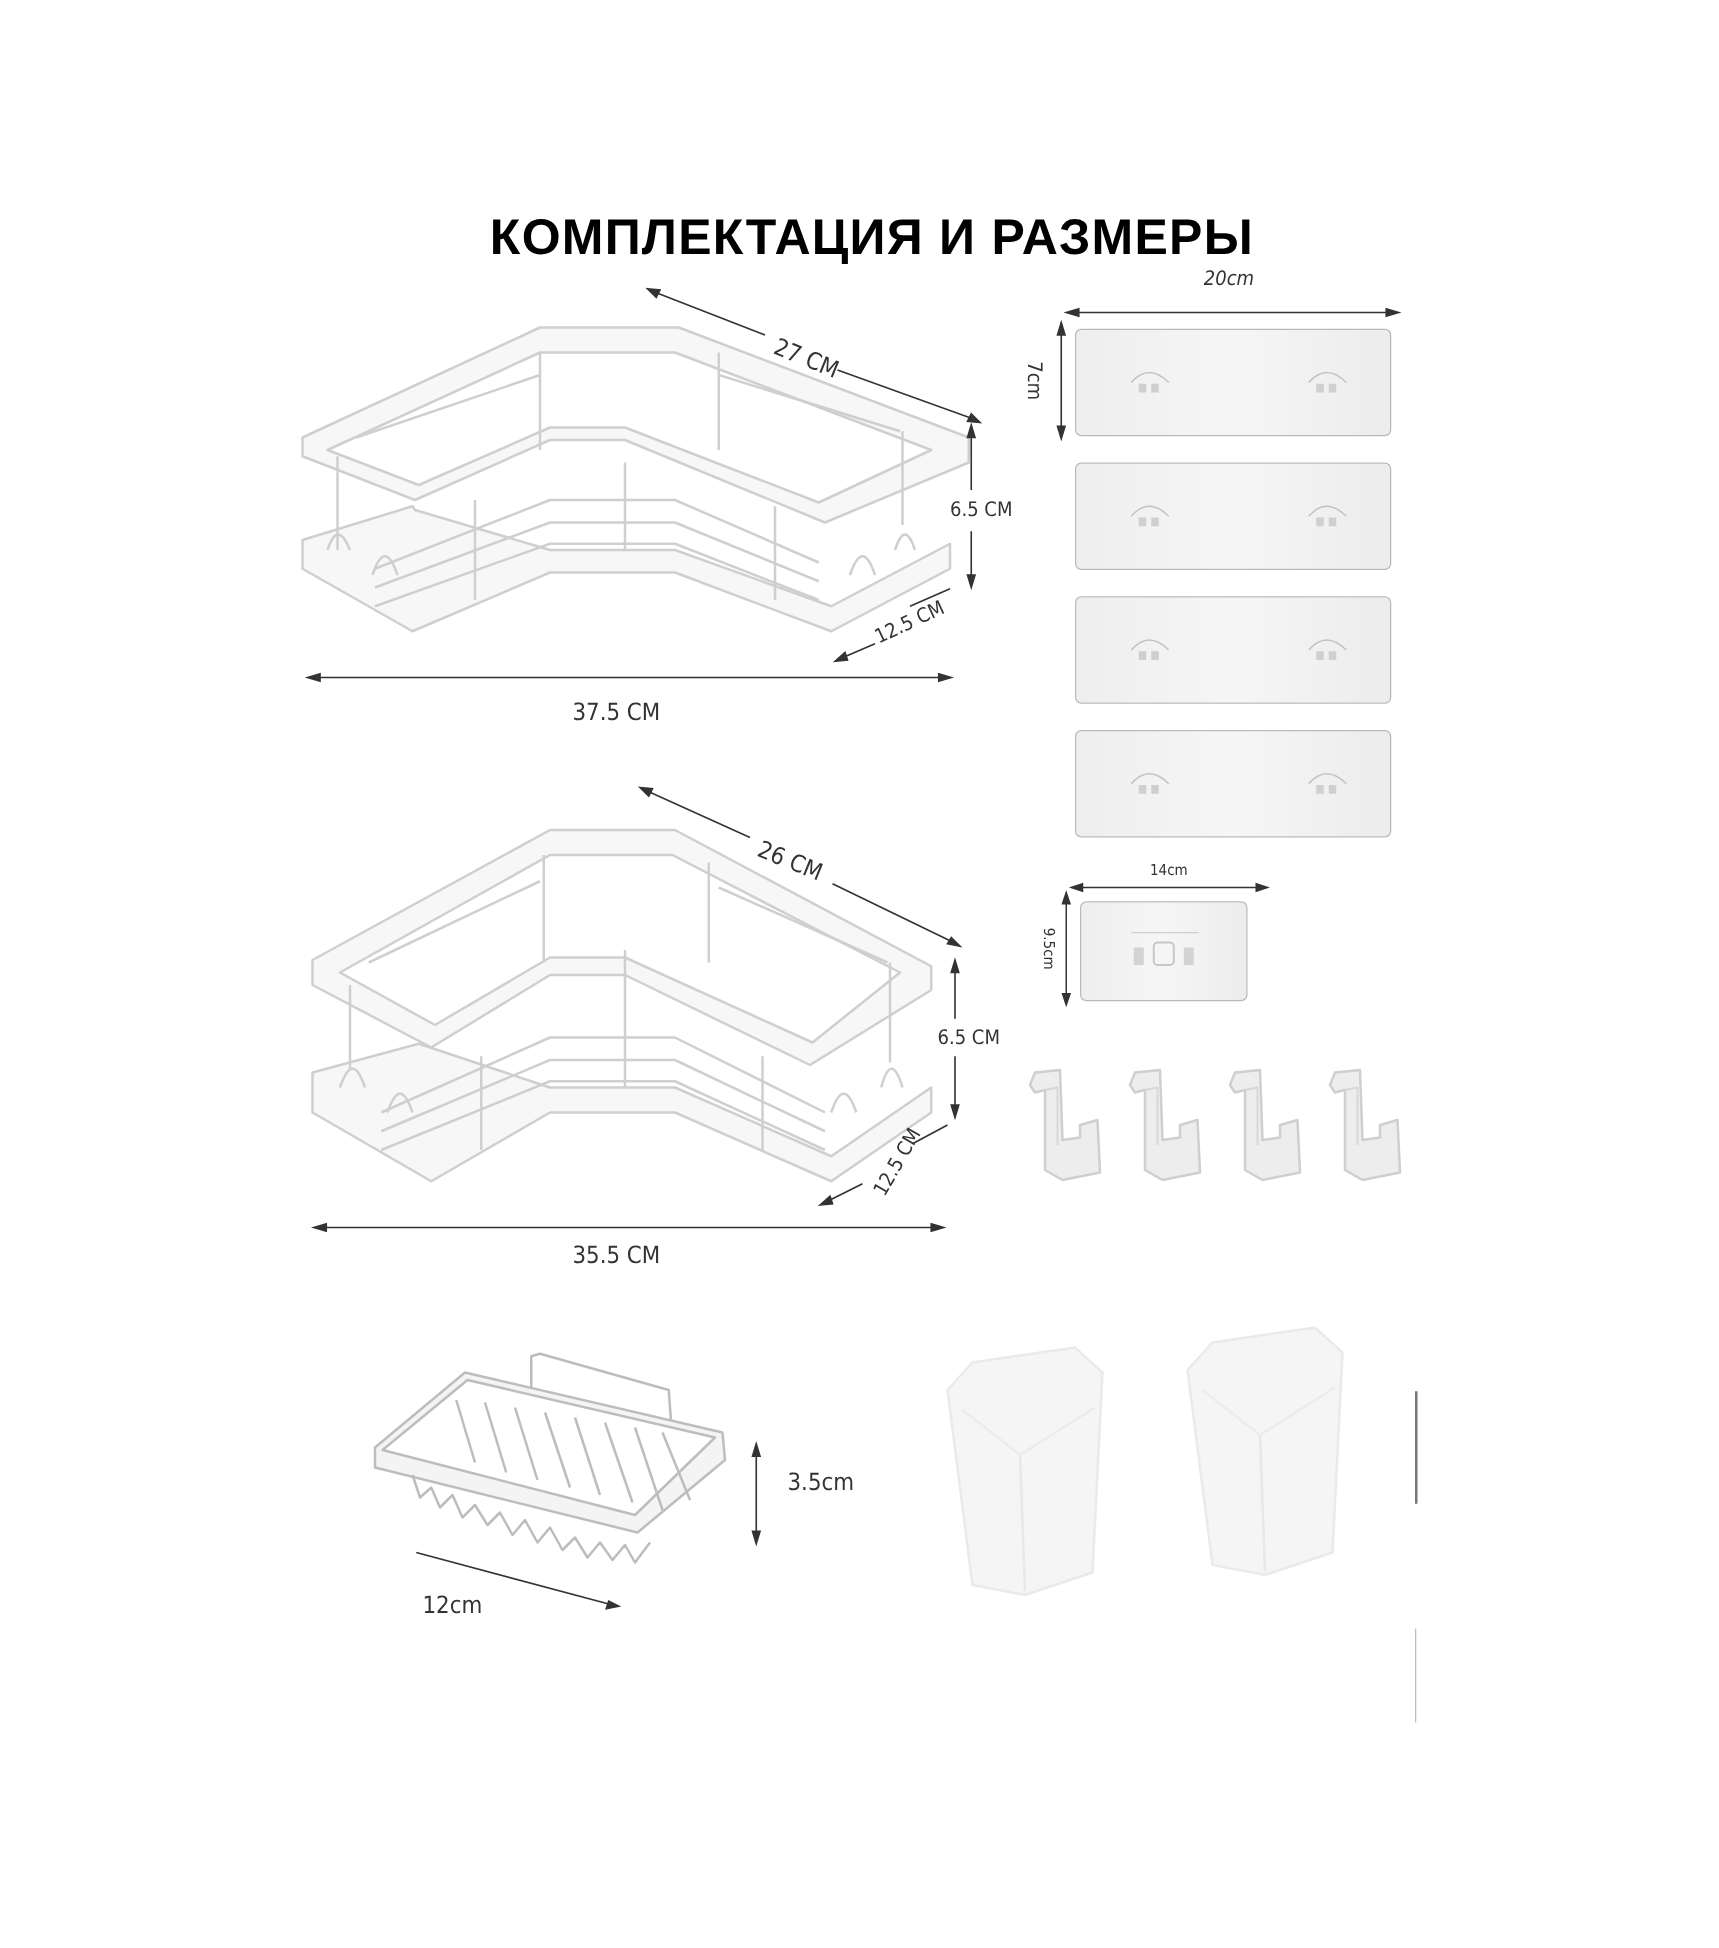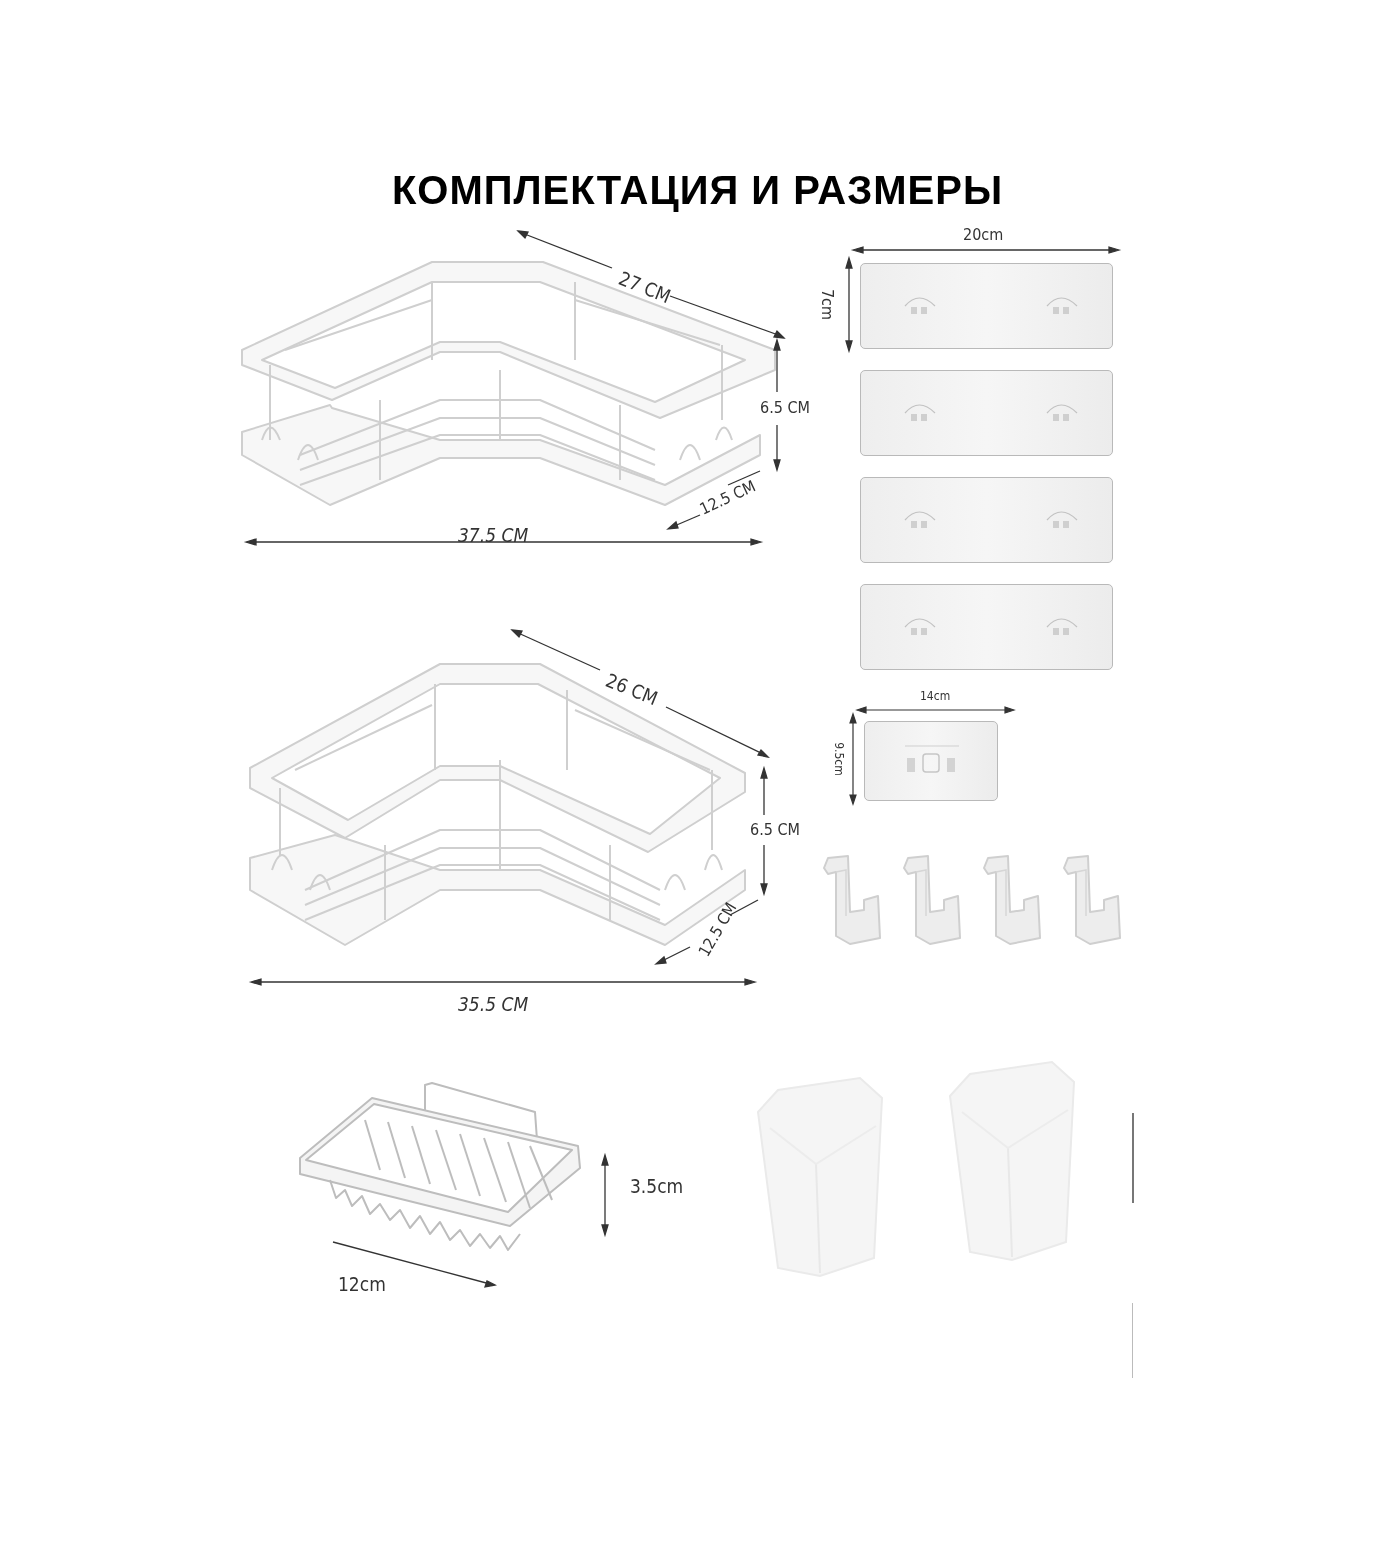--- a/index.html
+++ b/index.html
@@ -62,21 +62,21 @@
       <line x1="672" y1="527" x2="700" y2="515"></line>
       <polygon points="668,529 676,522 678,528"></polygon>
       <line x1="250" y1="542" x2="757" y2="542"></line>
       <polygon points="246,542 256,539 256,545"></polygon>
       <polygon points="761,542 751,539 751,545"></polygon>
     </g>
   </svg>
   <div class="abs dim dim-lg" style="left:618px;top:276px;transform:rotate(22deg);">27 CM</div>
   <div class="abs dim dim-sm" style="left:760px;top:398px;">6.5 CM</div>
   <div class="abs dim dim-sm" style="left:698px;top:488px;transform:rotate(-25deg);">12.5 CM</div>
-  <div class="abs dim dim-lg" style="left:458px;top:524px;font-style:italic;">37.5 CM</div>
+  <div class="abs dim dim-lg" style="left:458px;top:559px;">37.5 CM</div>
 </div>
 
 <div>
   <svg width="1375" height="1558" style="left:0;top:0;">
     <g fill="none" stroke="#cfcfcf" stroke-width="2" stroke-linejoin="round">
       <path d="M250 768 L440 664 L540 664 L745 773 L745 792 L648 852 L500 780 L440 780 L345 838 L250 788 Z" fill="#f7f7f7"></path>
       <path d="M272 778 L440 684 L538 684 L720 778 L650 834 L500 766 L440 766 L348 820 Z" fill="#ffffff"></path>
       <path d="M250 858 L335 835 L440 870 L500 870 L540 870 L665 925 L745 870 L745 890 L665 945 L540 890 L440 890 L345 945 L250 890 Z" fill="#f7f7f7"></path>
       <line x1="280" y1="788" x2="280" y2="855"></line>
       <line x1="385" y1="845" x2="385" y2="920"></line>
@@ -108,35 +108,35 @@
       <line x1="660" y1="962" x2="690" y2="947"></line>
       <polygon points="656,964 664,957 666,963"></polygon>
       <line x1="255" y1="982" x2="751" y2="982"></line>
       <polygon points="251,982 261,979 261,985"></polygon>
       <polygon points="755,982 745,979 745,985"></polygon>
     </g>
   </svg>
   <div class="abs dim dim-lg" style="left:605px;top:678px;transform:rotate(22deg);">26 CM</div>
   <div class="abs dim dim-sm" style="left:750px;top:820px;">6.5 CM</div>
   <div class="abs dim dim-sm" style="left:688px;top:920px;transform:rotate(-60deg);">12.5 CM</div>
-  <div class="abs dim dim-lg" style="left:458px;top:993px;font-style:italic;">35.5 CM</div>
+  <div class="abs dim dim-lg" style="left:458px;top:993px;">35.5 CM</div>
 </div>
 
 <div>
   <svg width="1375" height="1558" style="left:0;top:0;">
     <g stroke="#333" stroke-width="1.3" fill="#333">
       <line x1="858" y1="250" x2="1115" y2="250"></line>
       <polygon points="853,250 863,247 863,253"></polygon>
       <polygon points="1119,250 1109,247 1109,253"></polygon>
       <line x1="849" y1="262" x2="849" y2="347"></line>
       <polygon points="849,258 846,268 852,268"></polygon>
       <polygon points="849,351 846,341 852,341"></polygon>
     </g>
   </svg>
-  <div class="abs dim dim-sm" style="left:963px;top:225px;">20cm</div>
+  <div class="abs dim dim-sm" style="left:963px;top:213px;font-style:italic;">20cm</div>
   <div class="abs dim dim-sm" style="left:812px;top:295px;transform:rotate(90deg);">7cm</div>
 
   <div class="plate" style="left:860px;top:263px;width:253px;height:86px;">
     <div class="abs" style="left:40px;top:28px;">
         <svg width="40" height="30" style="left:0;top:0;">
           <path d="M4 14 Q18 -2 34 14" fill="none" stroke="#c2c2c2" stroke-width="1.2"></path>
           <rect x="10" y="15" width="6" height="7" fill="#cfcfcf"></rect>
           <rect x="20" y="15" width="6" height="7" fill="#cfcfcf"></rect>
         </svg>
       </div>

